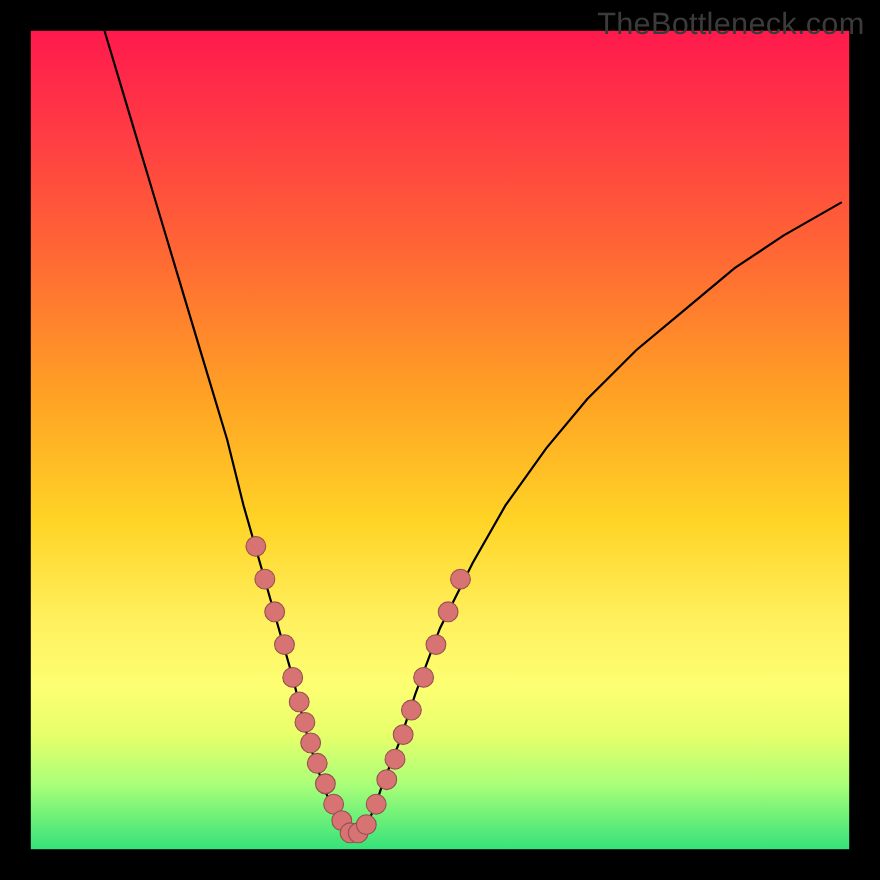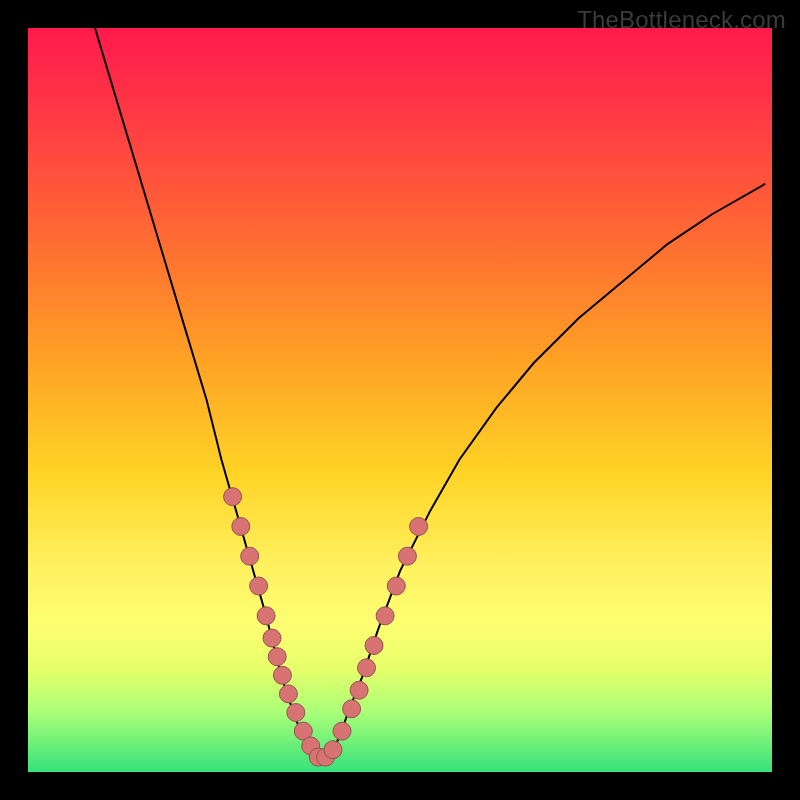--- a/index.html
+++ b/index.html
@@ -26,21 +26,21 @@
       #fdff72 80%,
       #e7ff6a 86%,
       #aaff78 92%,
       #35e27a 100%);
   }
   .watermark {
     position: absolute;
     top: 6px;
     right: 14px;
     font-family: Arial, Helvetica, sans-serif;
-    font-size: 24px;
+    font-size: 28px;
     color: #3b3b3b;
     letter-spacing: 0.2px;
     z-index: 5;
   }
   svg.plot {
     position: absolute;
     left: 28px;
     top: 28px;
     width: 744px;
     height: 744px;

